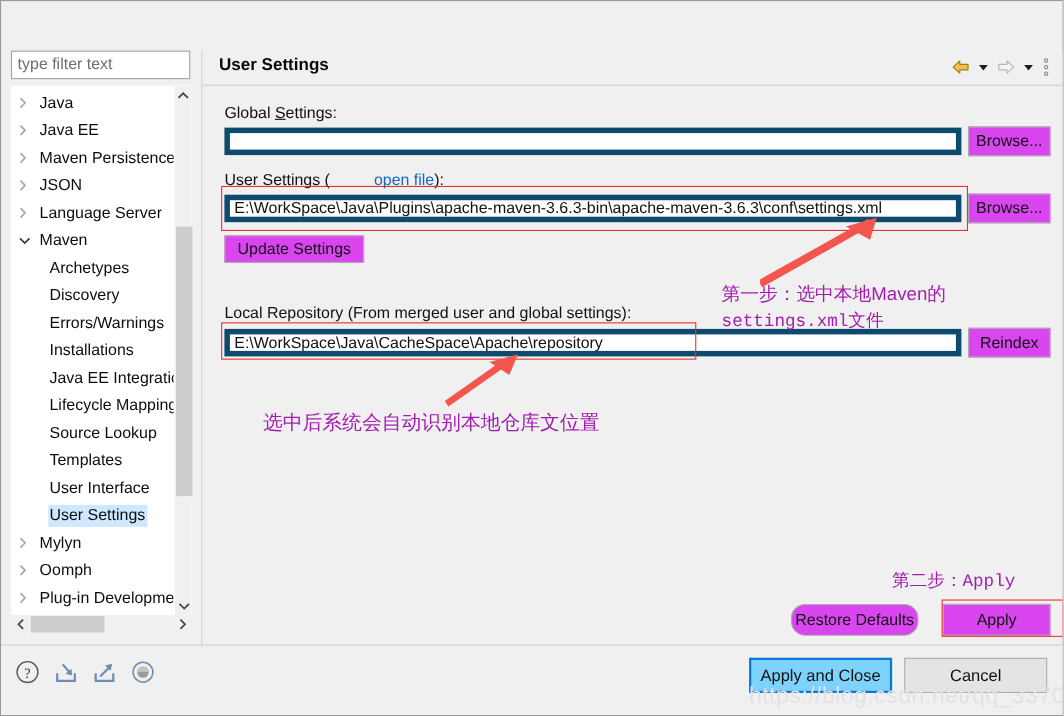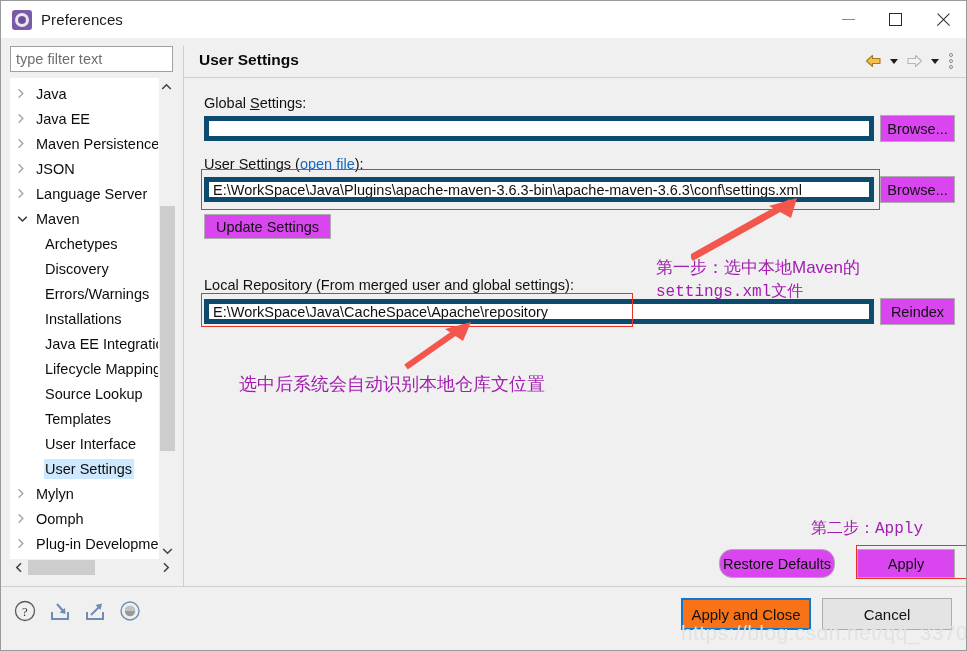--- a/index.html
+++ b/index.html
@@ -296,21 +296,21 @@
     border: 1px solid #adadad;
     font-family: "Liberation Sans", sans-serif;
     font-size: 14.5px;
     color: #111;
     cursor: default;
     display: flex;
     align-items: center;
     justify-content: center;
     white-space: nowrap;
   }
-  #link-openfile { color: #1668c1; }
+  #link-openfile { color: #1668c1; margin-left: 40px; }
 
   
   .redbox {
     position: absolute;
     border: 1.4px solid #e8332a;
     box-sizing: border-box;
     pointer-events: none;
   }
   .ann-text {
     position: absolute;
@@ -353,52 +353,37 @@
     border: 1px solid #adadad;
     font-size: 15px;
     color: #111;
     display: flex;
     align-items: center;
     justify-content: center;
     font-family: "Liberation Sans", sans-serif;
   }
   .dlg-btn.default {
     border: 2px solid #0a78d7;
-    background: #f97316;
+    background: #7dd3fc;
   }
   #watermark {
     position: absolute;
     left: 680px; top: 620px;
     font-size: 21px;
     color: #e2e2e2;
     letter-spacing: 0.4px;
     white-space: nowrap;
     font-family: "Liberation Sans", sans-serif;
   }
 </style>
 </head>
 <body>
 
 <div id="dialog">
 
-  <div id="titlebar">
-    <div id="title-icon"></div>
-    <div id="title-text">Preferences</div>
-    <div id="win-controls">
-      <div class="winbtn">
-        <span class="wb-min"></span>
-      </div>
-      <div class="winbtn">
-        <span class="wb-max"></span>
-      </div>
-      <div class="winbtn">
-        <span class="wb-close"></span>
-      </div>
-    </div>
-  </div>
 
   <div id="filter-wrap">
     <input id="filter-input" type="text" placeholder="type filter text" style="">
   </div>
 
   <div id="tree-panel">
     <div id="tree-list">
         <div class="tree-item">
           <span class="arrow">
             <svg width="8" height="11" viewBox="0 0 8 11">

